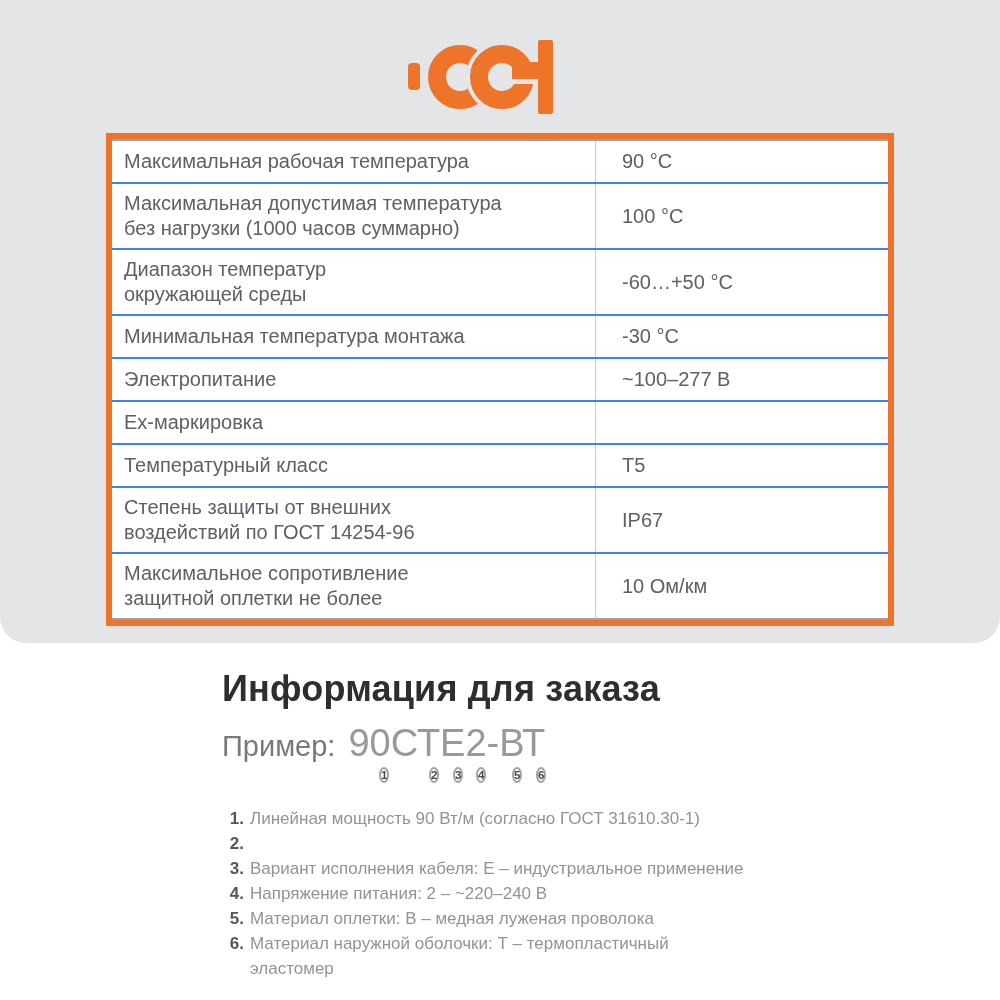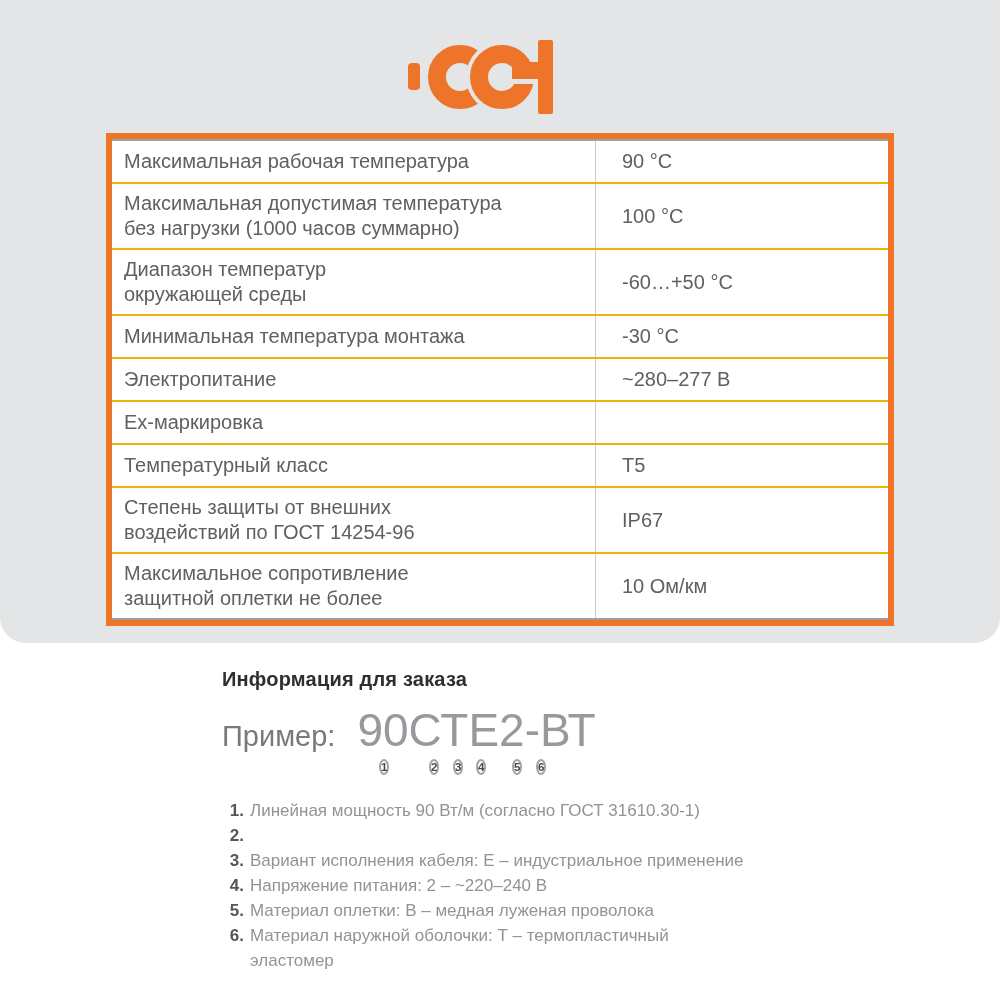--- a/index.html
+++ b/index.html
@@ -15,38 +15,38 @@
   
   .logo-wrap{position:absolute;top:38px;left:408px;width:146px;height:78px;color:#ED7428;}
   
   .spec-table{
     position:absolute;top:133px;left:106px;width:788px;box-sizing:border-box;
     border:6px solid #ED7428;background:#ffffff;
   }
   .spec-inner{border-top:2px solid #9fa0a3;}
   .spec-row{
     display:flex;align-items:stretch;min-height:41px;
-    border-bottom:2px solid #eab308;background:#ffffff;
+    border-bottom:2px solid #3b82f6;background:#ffffff;
   }
   .spec-label{
     width:484px;box-sizing:border-box;padding:7px 14px 7px 12px;
     border-right:1px solid #c9cacc;
     display:flex;align-items:center;
     font-size:20px;line-height:25px;color:#5d6065;white-space:pre-line;
   }
   .spec-value{
     flex:1;display:flex;align-items:center;padding-left:26px;
     font-size:20px;line-height:25px;color:#5d6065;
   }
   
   .order{position:absolute;top:668px;left:222px;width:600px;}
-  .order-title{font-size:20px;font-weight:bold;color:#2d2e30;margin:0 0 12px 0;letter-spacing:0.2px;}
+  .order-title{font-size:36px;font-weight:bold;color:#2d2e30;margin:0 0 12px 0;letter-spacing:0.2px;}
   .example-row{display:flex;align-items:baseline;}
   .example-label{font-size:29px;font-weight:normal;color:#77797d;}
-  .example-code{font-size:46px;color:#98999c;margin-left:22px;}
+  .example-code{font-size:38px;color:#98999c;margin-left:13px;}
   .markers{position:relative;height:33px;margin-left:135px;}
   .marker{position:absolute;top:0;width:19px;}
   .marker .tick{width:2px;height:7px;background:#a3a4a6;margin:0 auto;}
   .marker .circle{
     width:19px;height:19px;box-sizing:border-box;border:2px solid #a3a4a6;border-radius:50%;
     font-size:11.5px;font-weight:bold;color:#47484a;line-height:15px;text-align:center;margin-top:1px;
   }
   .order-list{margin-top:8px;}
   .order-item{display:flex;font-size:17px;line-height:25px;color:#929396;}
   .order-item .num{font-weight:bold;color:#55565a;width:22px;flex:none;text-align:right;margin-right:6px;}
@@ -85,21 +85,21 @@
       <div class="spec-label">Диапазон температур
 окружающей среды</div>
       <div class="spec-value">-60…+50 °С</div>
     </div>
     <div class="spec-row">
       <div class="spec-label">Минимальная температура монтажа</div>
       <div class="spec-value">-30 °С</div>
     </div>
     <div class="spec-row">
       <div class="spec-label">Электропитание</div>
-      <div class="spec-value">~280–277 В</div>
+      <div class="spec-value">~100–277 В</div>
     </div>
     <div class="spec-row">
       <div class="spec-label">Ex-маркировка</div>
     </div>
     <div class="spec-row">
       <div class="spec-label">Температурный класс</div>
       <div class="spec-value">Т5</div>
     </div>
     <div class="spec-row">
       <div class="spec-label">Степень защиты от внешних

